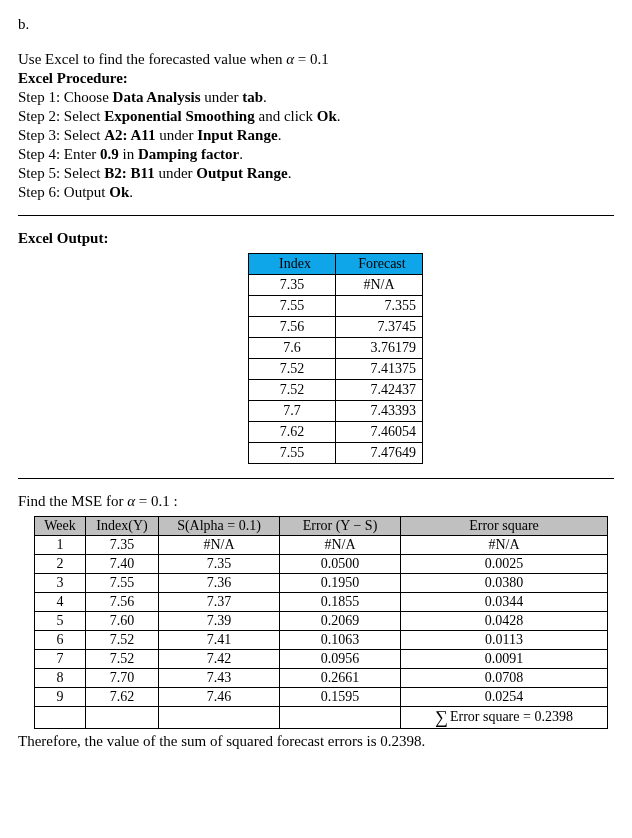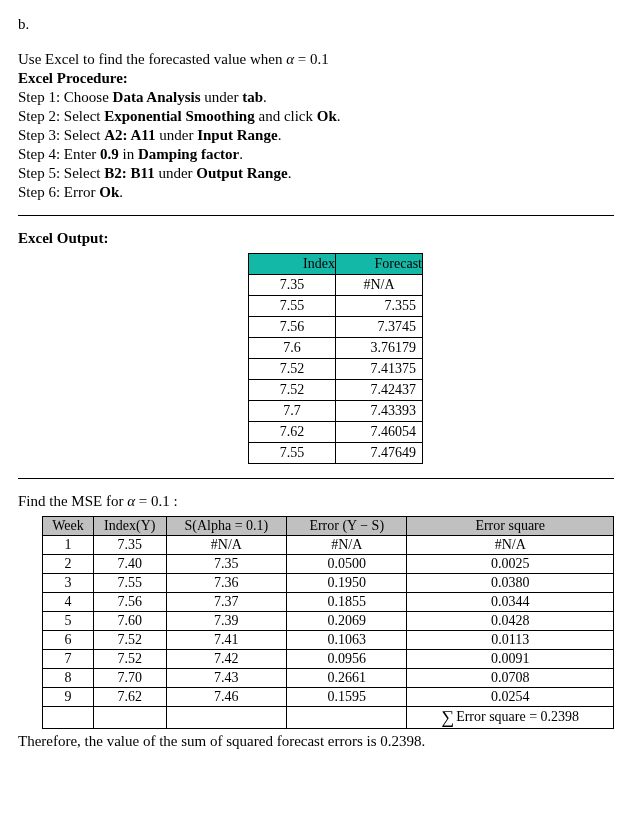--- a/index.html
+++ b/index.html
@@ -30,44 +30,44 @@
   table.out {
     border-collapse: collapse;
   }
   table.out th, table.out td {
     border: 1px solid #000;
     font-size: 14px;
     padding: 2px 0;
     text-align: center;
   }
   table.out th {
-    background: #14b8a6;
+    background: #0ea5e9;
     font-weight: normal;
     width: 80px;
-    text-align: right;
+    text-align: center;
     padding-left: 6px;
   }
   table.out td.idx {
     width: 80px;
     text-align: center;
   }
   table.out td.fc {
     width: 80px;
     text-align: right;
     padding-right: 6px;
   }
   table.out td.fc.center {
     text-align: center;
     padding-right: 0;
   }
 
   
   .mse-wrap {
     margin-top: 6px;
-    margin-left: 24px;
+    margin-left: 16px;
   }
   table.mse {
     border-collapse: collapse;
     font-size: 14px;
   }
   table.mse th, table.mse td {
     border: 1px solid #000;
     text-align: center;
     padding: 1px 0;
   }
@@ -118,21 +118,21 @@
 <div class="line">
   <span>Step 3: Select </span><span class="bold">A2: A11</span><span> under </span><span class="bold">Input Range</span><span>.</span>
 </div>
 <div class="line">
   <span>Step 4: Enter </span><span class="bold">0.9</span><span> in </span><span class="bold">Damping factor</span><span>.</span>
 </div>
 <div class="line">
   <span>Step 5: Select </span><span class="bold">B2: B11</span><span> under </span><span class="bold">Output Range</span><span>.</span>
 </div>
 <div class="line">
-  <span>Step 6: Error </span><span class="bold">Ok</span><span>.</span>
+  <span>Step 6: Output </span><span class="bold">Ok</span><span>.</span>
 </div>
 
 <hr class="sep">
 
 <div class="line bold out-title">Excel Output:</div>
 
 <div class="out-wrap">
   <table class="out">
     <thead>
       <tr>

